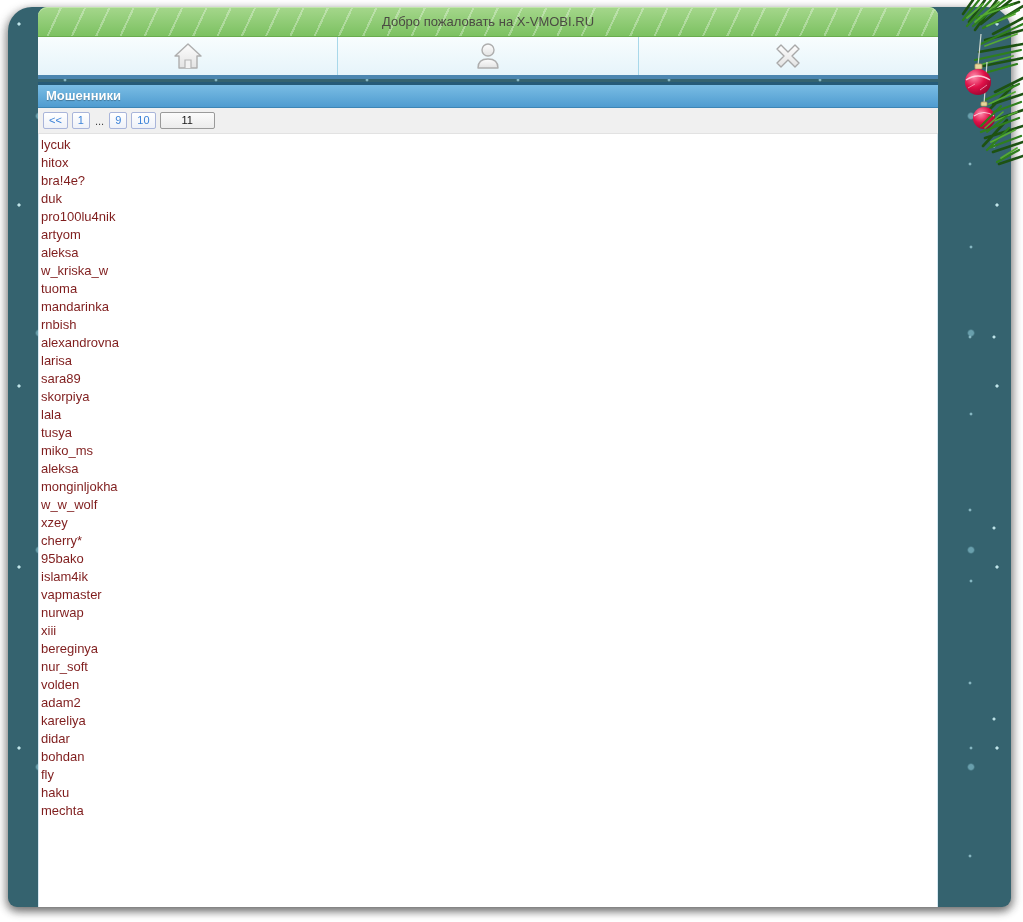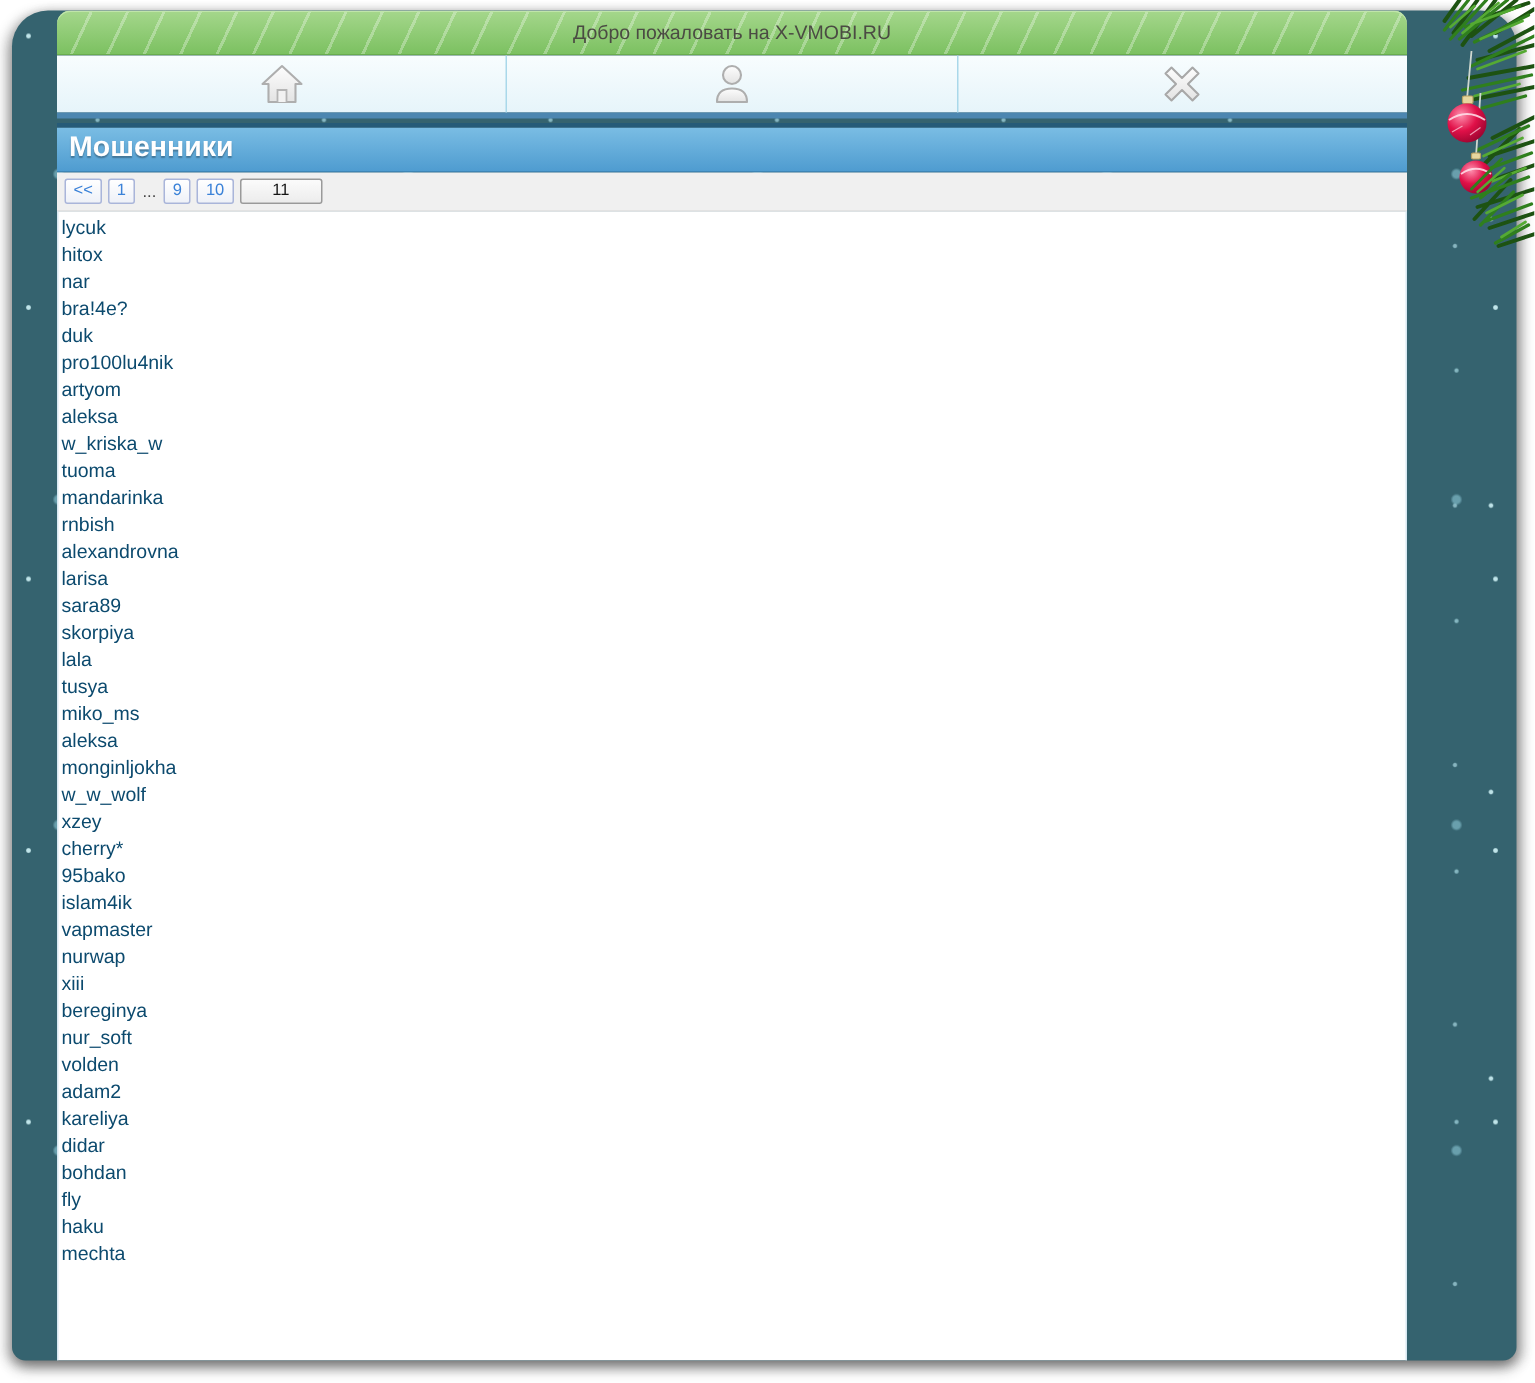--- a/index.html
+++ b/index.html
@@ -56,21 +56,21 @@
   }
   .nav-cell:last-child{border-right:none;}
   .nav-cell svg{display:block;}
   .spacer{flex:0 0 3px;}
   
   .titlebar{
     flex:0 0 auto;
     background:linear-gradient(#7abde4,#4f9cd0);
     border-top:3px solid #265b78;
     border-bottom:1px solid #3d85b5;
-    color:#ffffff;font-weight:bold;font-size:19px;
+    color:#ffffff;font-weight:bold;font-size:13px;
     padding:3px 8px 4px 8px;
     text-shadow:0 1px 1px rgba(0,0,0,.3);
   }
   
   .pagination{
     flex:0 0 auto;background:#f0f0f0;
     padding:4px 5px;display:flex;align-items:center;gap:4px;
     border-bottom:1px solid #e2e2e2;
     font-size:11px;
   }
@@ -87,21 +87,21 @@
   }
   .ellipsis{color:#444;padding:0 1px;}
   
   .list{
     flex:1 1 auto;background:#ffffff;overflow:hidden;
     border-left:1px solid #d7e8f2;border-right:1px solid #d7e8f2;
     padding:2px 0 0 2px;
     font-size:13px;line-height:18px;
   }
   .user-link{
-    display:block;height:18px;color:#0c4a6e;text-decoration:none;
+    display:block;height:18px;color:#7f1d1d;text-decoration:none;
   }
   
   .branch{position:absolute;top:0;right:0;width:100px;height:172px;pointer-events:none;}
 </style>
 </head>
 <body>
 
 <div class="panel">
   <div class="content">
 
@@ -152,21 +152,20 @@
         <a href="#" class="page-box">1</a>
         <span class="ellipsis">...</span>
         <a href="#" class="page-box">9</a>
         <a href="#" class="page-box">10</a>
         <a href="#" class="page-box current">11</a>
       </div>
 
     <div class="list">
         <a href="#" class="user-link">lycuk</a>
         <a href="#" class="user-link">hitox</a>
-        <a href="#" class="user-link">nar</a>
         <a href="#" class="user-link">bra!4e?</a>
         <a href="#" class="user-link">duk</a>
         <a href="#" class="user-link">pro100lu4nik</a>
         <a href="#" class="user-link">artyom</a>
         <a href="#" class="user-link">aleksa</a>
         <a href="#" class="user-link">w_kriska_w</a>
         <a href="#" class="user-link">tuoma</a>
         <a href="#" class="user-link">mandarinka</a>
         <a href="#" class="user-link">rnbish</a>
         <a href="#" class="user-link">alexandrovna</a>

